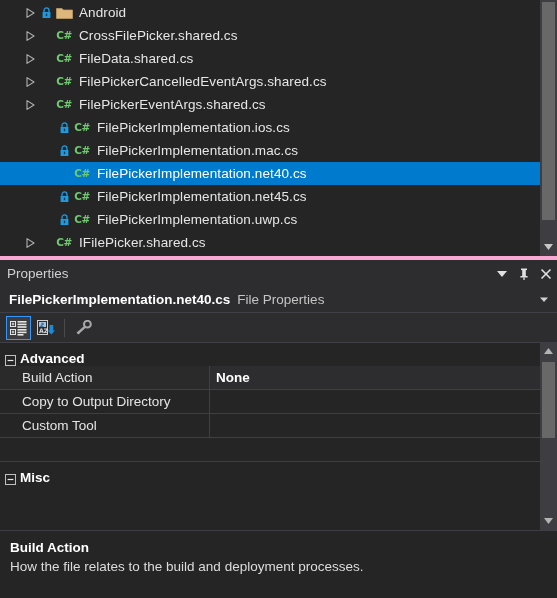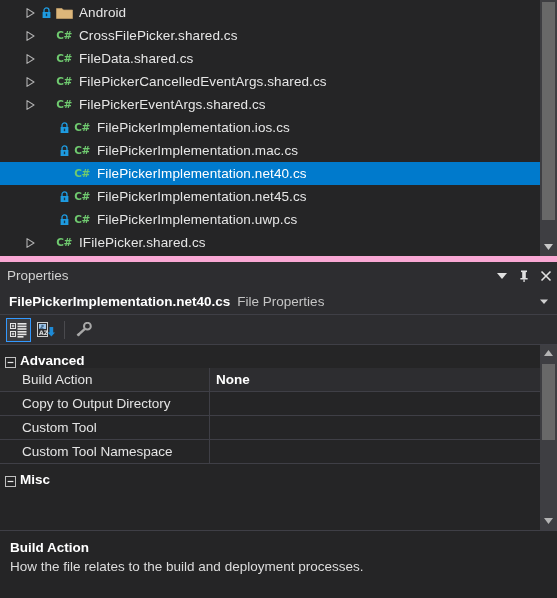--- a/index.html
+++ b/index.html
@@ -145,21 +145,21 @@
     border-bottom: none;
     margin-bottom: -1px;
   }
 
   
   .props-window {
     flex: 1 1 auto;
     background: #252526;
     display: flex;
     flex-direction: column;
-    border-top: 6px solid #f9a8d4;
+    border-top: 4px solid #f9a8d4;
   }
   .props-titlebar {
     height: 27px;
     flex: 0 0 27px;
     background: #2D2D30;
     display: flex;
     align-items: center;
     padding-left: 7px;
   }
   .props-titlebar .ttl {
@@ -621,21 +621,20 @@
               <span class="g-val">None</span>
             </div>
             <div class="g-row">
               <span class="g-name">Copy to Output Directory</span>
             </div>
             <div class="g-row">
               <span class="g-name">Custom Tool</span>
               <span class="g-val"></span>
             </div>
             <div class="g-row">
-              <span class="g-name">Custom Tool Namespace</span>
               <span class="g-val"></span>
             </div>
             <div class="g-row category">
               <span class="g-cat-box">
                 <svg width="11" height="11" viewBox="0 0 11 11">
                   <rect x="0.5" y="0.5" width="10" height="10" fill="none" stroke="#c0c0c0" stroke-width="1"></rect>
                   <line x1="2.6" y1="5.5" x2="8.4" y2="5.5" stroke="#e8e8e8" stroke-width="1.2"></line>
                 </svg>
               </span>
               <span class="g-cat-label">Misc</span>

